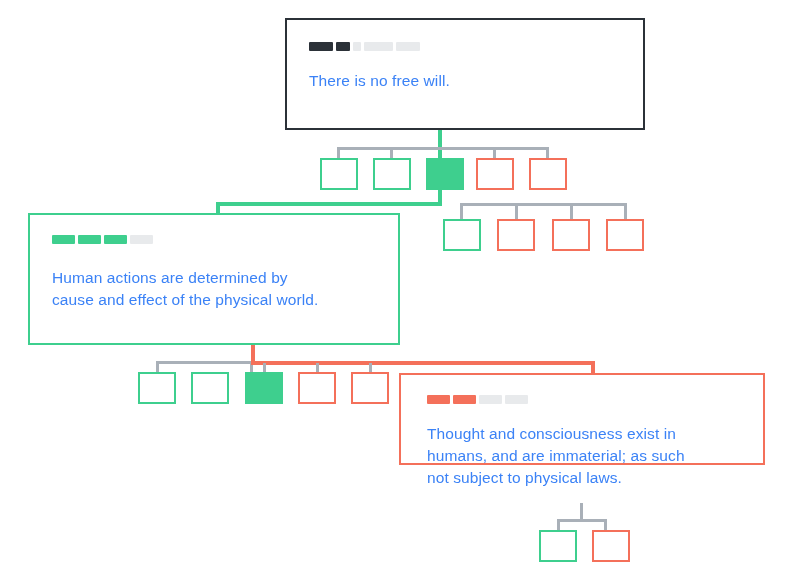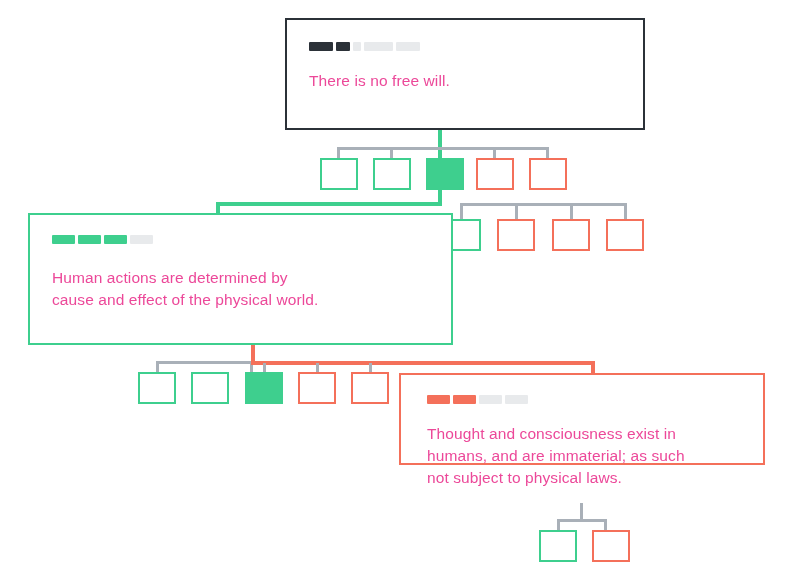--- a/index.html
+++ b/index.html
@@ -47,21 +47,21 @@
     height: 9px;
     border-radius: 1px;
     background: #e8eaec;
   }
   .bar.dark  { background: #2b3138; }
   .bar.green { background: #3ecf8e; }
   .bar.red   { background: #f4705a; }
 
   .card-text {
     position: absolute;
-    color: #ec4899;
+    color: #3b82f6;
     font-size: 15.5px;
     line-height: 22px;
     letter-spacing: 0.1px;
     white-space: pre-line;
   }
 
   
   .box {
     position: absolute;
     width: 38px;
@@ -113,21 +113,21 @@
   <div class="ln" style="left:460px; top:203px; width:3px; height:16px;"></div>
   <div class="ln" style="left:515px; top:203px; width:3px; height:16px;"></div>
   <div class="ln" style="left:570px; top:203px; width:3px; height:16px;"></div>
   <div class="ln" style="left:624px; top:203px; width:3px; height:16px;"></div>
 
   <div class="box green-outline" style="left:443px; top:219px;"></div>
   <div class="box red-outline" style="left:497px; top:219px;"></div>
   <div class="box red-outline" style="left:552px; top:219px;"></div>
   <div class="box red-outline" style="left:606px; top:219px;"></div>
 
-  <div class="card green-card" style="left:28px; top:213px; width:425px; height:132px;">
+  <div class="card green-card" style="left:28px; top:213px; width:372px; height:132px;">
     <div class="card-bars" style="left:22px; top:20px;">
       <span class="bar green" style="width:23px;"></span>
       <span class="bar green" style="width:23px;"></span>
       <span class="bar green" style="width:23px;"></span>
       <span class="bar" style="width:23px;"></span>
     </div>
     <div class="card-text" style="left:22px; top:52px; width:335px;">Human actions are determined by
 cause and effect of the physical world.</div>
   </div>
 

